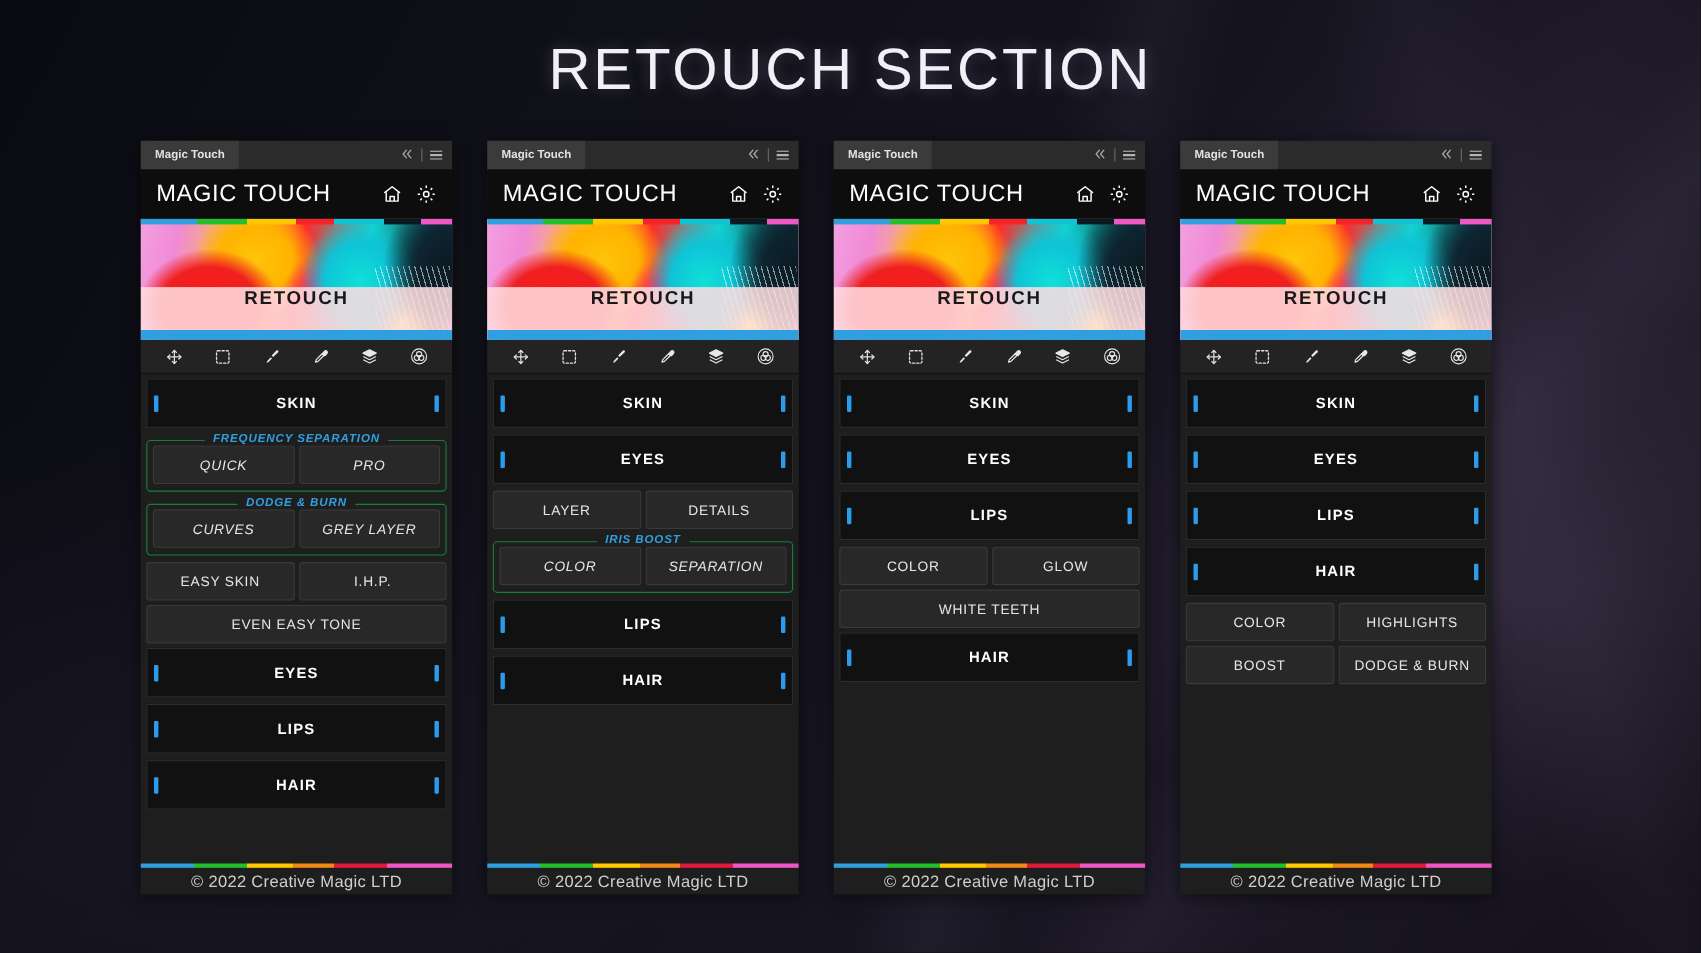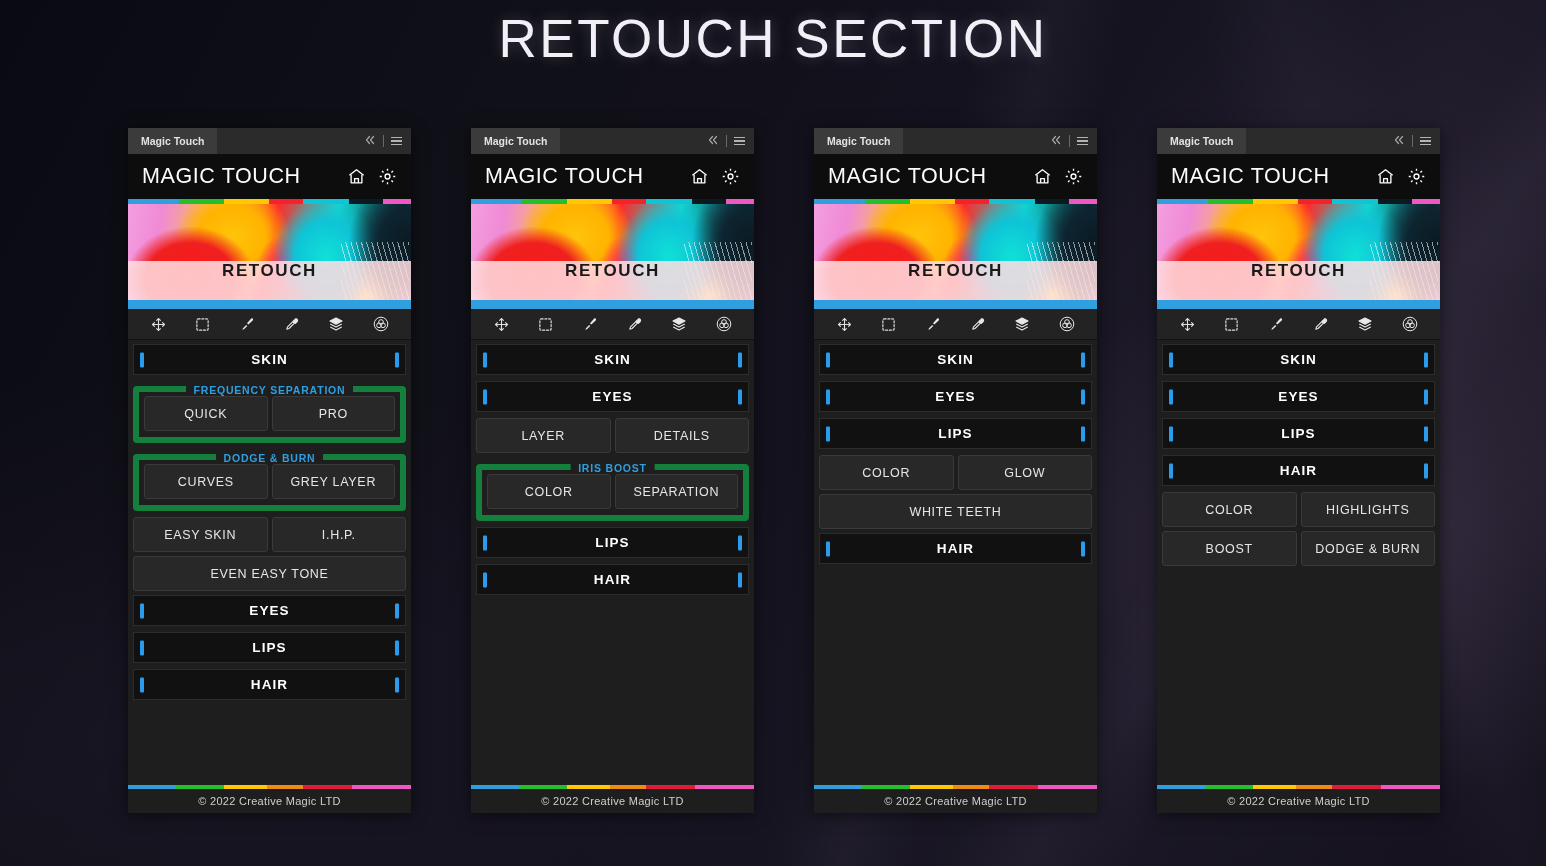--- a/index.html
+++ b/index.html
@@ -29,37 +29,37 @@
     inset: 0;
     background:
       linear-gradient(104deg, rgba(255,255,255,0.00) 56%, rgba(160,150,180,0.055) 60%, rgba(255,255,255,0.00) 64%),
       linear-gradient(126deg, rgba(255,255,255,0.00) 72%, rgba(150,138,172,0.05) 76%, rgba(255,255,255,0.00) 81%),
       linear-gradient(74deg,  rgba(255,255,255,0.00) 80%, rgba(140,128,160,0.045) 85%, rgba(255,255,255,0.00) 90%);
   }
 
   
   #page-title {
     position: absolute;
-    top: 8px; left: 0; right: 0;
+    top: 33px; left: 0; right: 0;
     text-align: center;
     font-size: 53px;
     letter-spacing: 2.5px;
     font-weight: 300;
     color: #f2f0f6;
     text-shadow: 0 0 14px rgba(190,185,215,0.28);
     z-index: 5;
   }
 
   
   #panels {
     position: absolute;
     top: 128px;
     left: 128px;
     display: flex;
-    gap: 60px;
+    gap: 32px;
     z-index: 5;
   }
 
   .panel {
     width: 283px;
     height: 685px;
     background: #1a1a1a;
     display: flex;
     flex-direction: column;
     box-shadow: 0 2px 14px rgba(0,0,0,0.55);
@@ -201,21 +201,21 @@
   .body {
     flex: 1 1 auto;
     background: #1e1e1e;
     padding: 4px 5px 0 5px;
     overflow: hidden;
   }
 
   
   .sect {
     position: relative;
-    height: 31px;
+    height: 45px;
     background: #111111;
     border: 1px solid #2c2c2c;
     margin-bottom: 6px;
     display: flex;
     align-items: center;
     justify-content: center;
   }
   .sect-label {
     color: #ffffff;
     font-size: 13.5px;
@@ -249,25 +249,26 @@
     color: #e6e6e6;
     font-size: 12.5px;
     letter-spacing: 0.7px;
     display: flex;
     align-items: center;
     justify-content: center;
   }
 
   
   .group {
-    border: 6px solid #15803d;
+    border: 1px solid #15803d;
     border-radius: 4px;
     margin: 11px 0 6px 0;
     padding: 4px 5px 6px 5px;
     position: relative;
+    font-style: italic;
   }
   .group-legend {
     position: absolute;
     top: -8px;
     left: 50%;
     transform: translateX(-50%);
     background: #1e1e1e;
     padding: 0 8px;
     color: #2f9fe0;
     font-size: 10.5px;
@@ -283,21 +284,21 @@
     height: 4px;
     background: linear-gradient(90deg,
       #2f9fe0 0%, #2f9fe0 17%, #23c02b 17%, #23c02b 34%,
       #ffc800 34%, #ffc800 49%, #f08a12 49%, #f08a12 62%,
       #e01b3c 62%, #e01b3c 79%, #ef58c4 79%, #ef58c4 100%);
   }
   .footer-text {
     height: 24px;
     background: #1e1e1e;
     color: #cfcfcf;
-    font-size: 11px;
+    font-size: 15px;
     display: flex;
     align-items: center;
     justify-content: center;
     letter-spacing: 0.3px;
   }
 </style>
 </head>
 <body>
 
 <div id="bg"></div>

